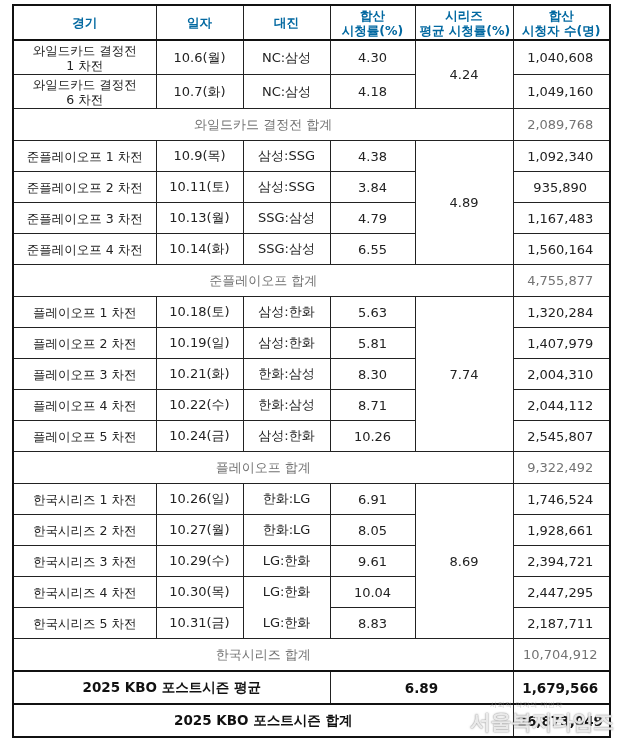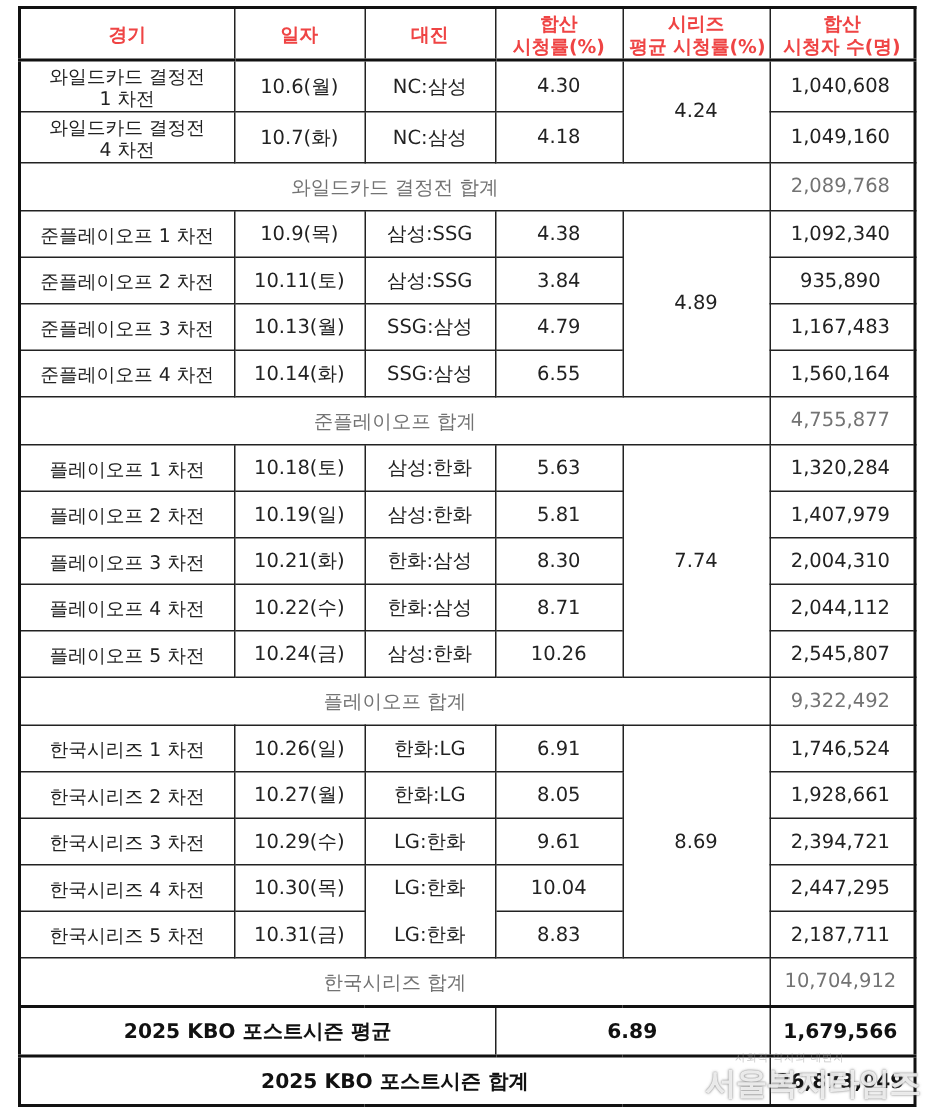--- a/index.html
+++ b/index.html
@@ -32,21 +32,21 @@
       vertical-align: middle;
       overflow: hidden;
       white-space: nowrap;
     }
     table.stats th {
       font-weight: bold;
       font-size: 12.5px;
       line-height: 15px;
       height: 33px;
       border-bottom: 2.5px solid #111111;
-      color: #ef4444;
+      color: #0369a1;
     }
     tr.game td { height: 30px; }
     tr.game.two-line td { height: 33px; }
     tr.game td.game-name { font-size: 12.5px; line-height: 15px; margin-left: 12px; }
     td.num { text-align: left; padding-right: 6px !important; }
     tr.subtotal td {
       height: 31px;
       font-weight: normal;
       color: #737373;
     }
@@ -116,21 +116,21 @@
 
     <tr class="game two-line">
       <td class="game-name"><span>와일드카드 결정전</span><br><span>1 차전</span></td>
       <td>10.6(월)</td>
       <td>NC:삼성</td>
       <td>4.30</td>
       <td rowspan="2">4.24</td>
       <td class="num">1,040,608</td>
     </tr>
     <tr class="game two-line">
-      <td class="game-name"><span>와일드카드 결정전</span><br><span>4 차전</span></td>
+      <td class="game-name"><span>와일드카드 결정전</span><br><span>6 차전</span></td>
       <td>10.7(화)</td>
       <td>NC:삼성</td>
       <td>4.18</td>
       <td class="num">1,049,160</td>
     </tr>
     <tr class="subtotal">
       <td colspan="5">와일드카드 결정전 합계</td>
       <td class="num">2,089,768</td>
     </tr>
 

